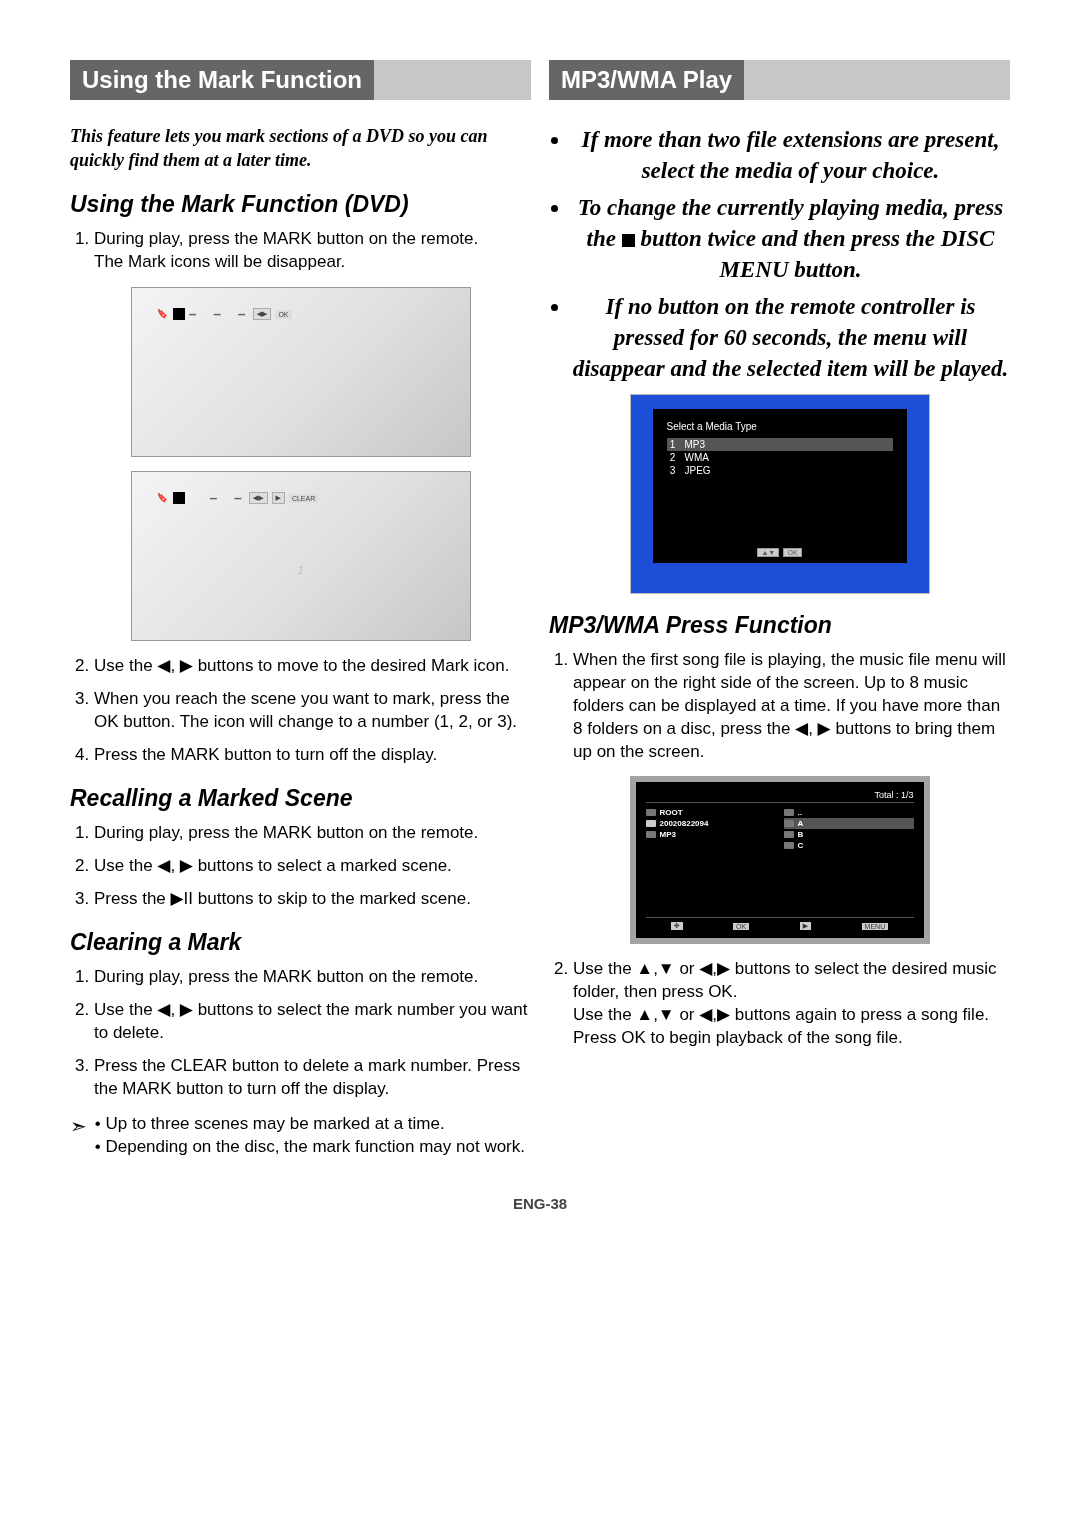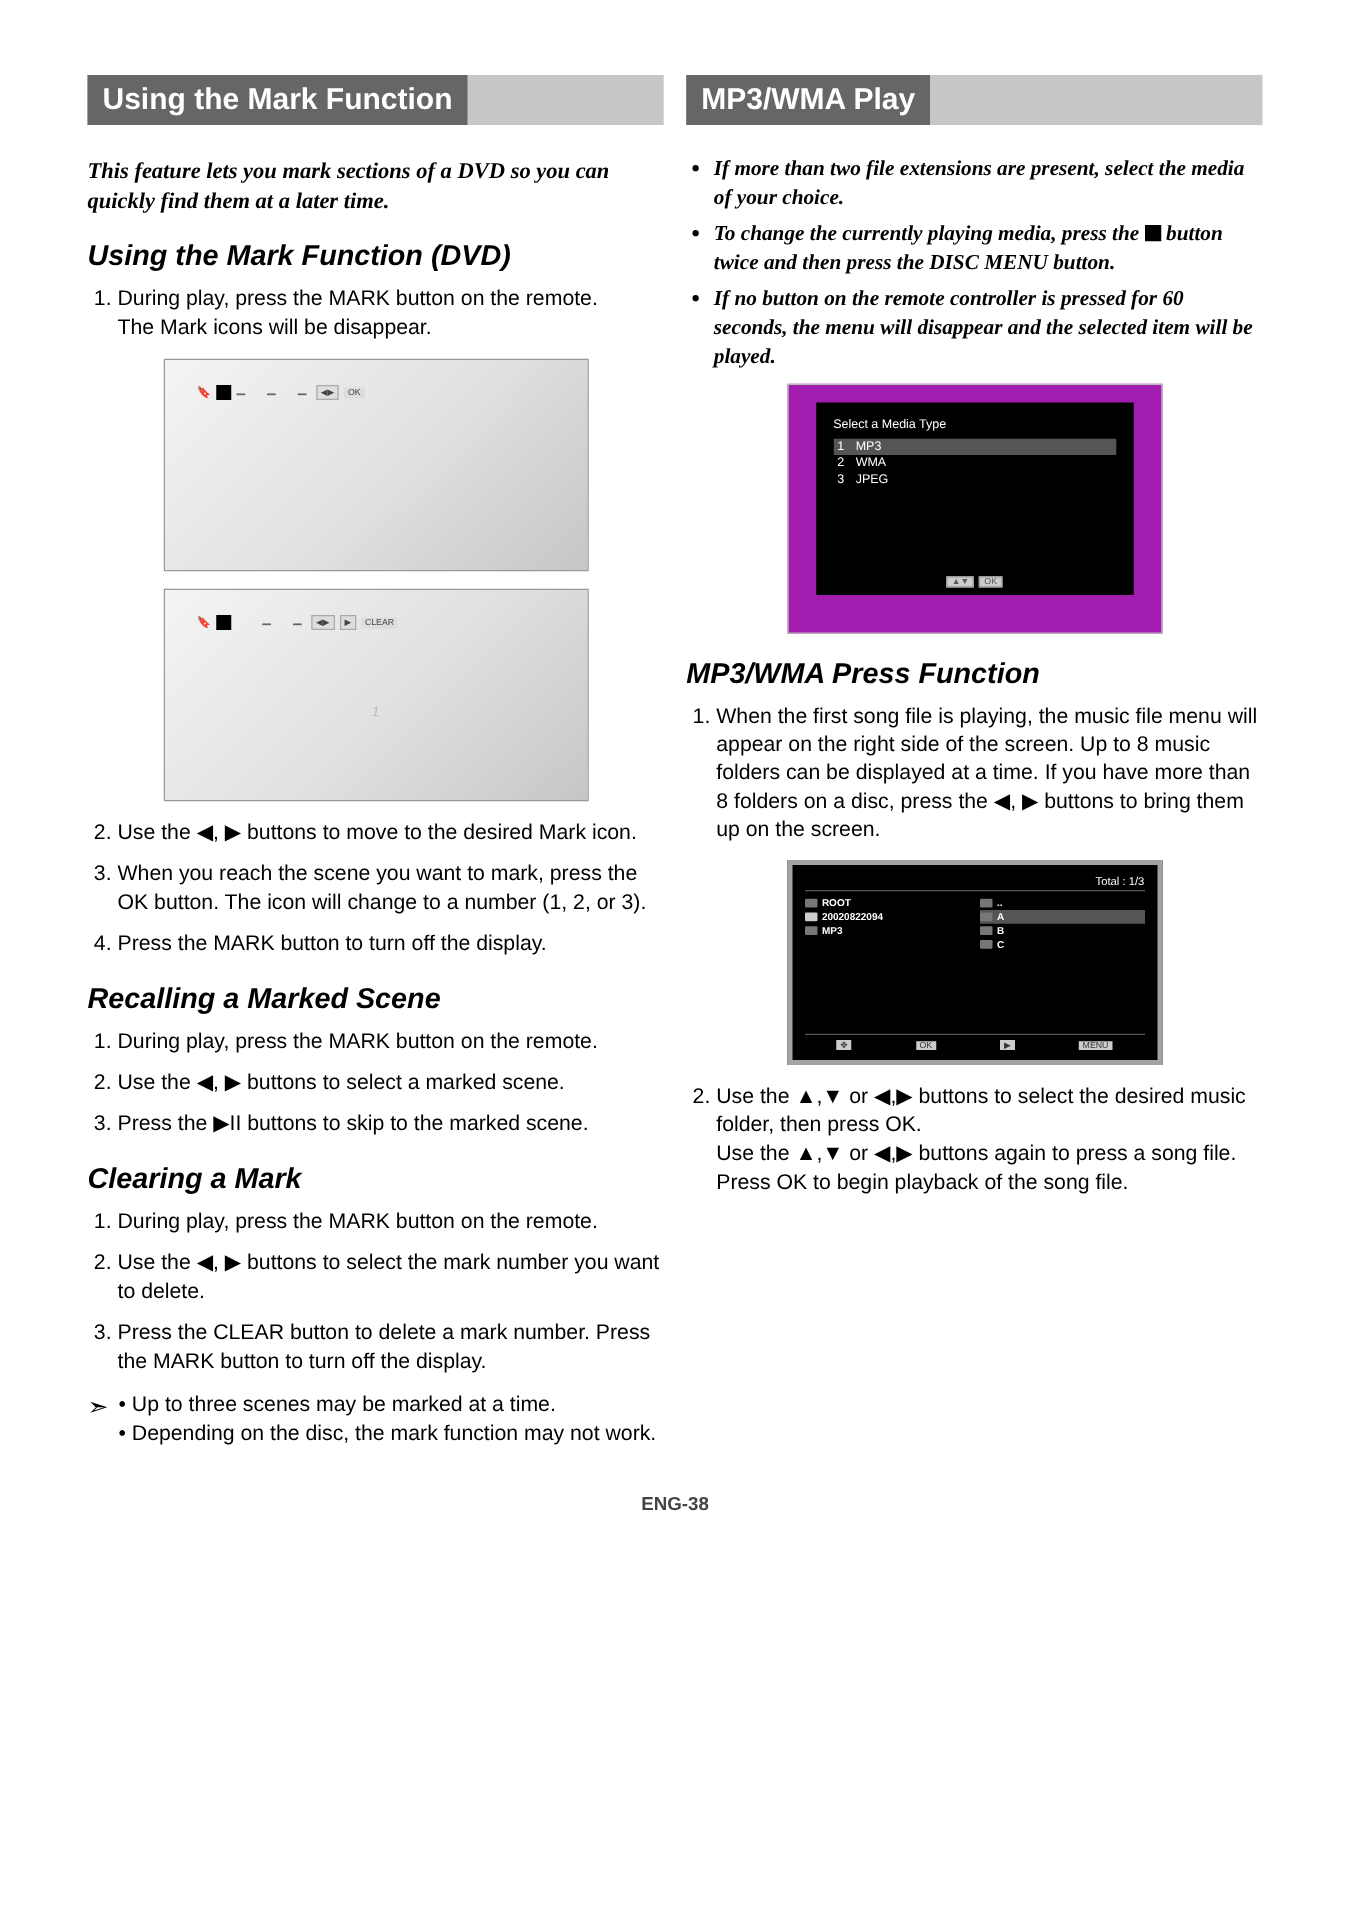--- a/index.html
+++ b/index.html
@@ -59,23 +59,24 @@
   }
   ul.bullets {
     list-style: disc;
     padding-left: 22px;
     margin: 4px 0 10px 0;
   }
   ul.bullets li {
     font-style: italic;
     font-family: Georgia, "Times New Roman", serif;
     font-weight: bold;
-    font-size: 17px;
+    font-size: 23px;
     line-height: 1.35;
     margin-bottom: 6px;
+    text-align: center;
   }
   .arrow-note {
     display: flex;
     gap: 8px;
     font-size: 17px;
     line-height: 1.35;
     margin-top: 6px;
   }
   .arrow-icon {
     font-size: 20px;
@@ -100,21 +101,21 @@
   .tag { background:#ddd; color:#444; font-size:7px; padding:1px 3px; border:1px solid #aaa; }
   .tag2 { background:#ddd; color:#444; font-size:7px; padding:1px 3px; }
 
   .tv2 {
     width: 300px;
     margin: 10px auto 18px auto;
     height: 200px;
     position:relative;
     border:1px solid #bbb;
     box-sizing:border-box;
-    background:#a21caf;
+    background:#1d4ed8;
   }
   .tv2-inner {
     position:absolute;
     top:14px; left:22px; right:22px; bottom:30px;
     background:#000;
     color:#fff;
     font-size:10px;
     padding:12px 14px;
     box-sizing:border-box;
   }
@@ -133,21 +134,21 @@
 
   .tv3 {
     width: 300px;
     margin: 10px auto 14px auto;
     background:#000;
     color:#fff;
     font-size:9px;
     position:relative;
     padding:8px 10px 8px 10px;
     box-sizing:border-box;
-    border:4px solid #a3a3a3;
+    border:6px solid #a3a3a3;
   }
   .tv3-hdr { text-align:right; font-size:9px; border-bottom:1px solid #555; padding-bottom:2px;}
   .tv3-body { display:flex; gap:8px; min-height:110px; padding-top:4px;}
   .tv3-colL, .tv3-colR { flex:1; }
   .tv3-item { display:flex; align-items:center; gap:4px; padding:1px 0; font-size:8px; font-weight:bold;}
   .folder { width:10px; height:7px; background:#777; display:inline-block; position:relative; border-radius:1px;}
   .folder.sel { background:#ccc; }
   .tv3-foot { display:flex; justify-content:space-around; align-items:center; border-top:1px solid #555; padding-top:4px; font-size:8px;}
   .tv3-foot .fi { display:inline-flex; align-items:center; gap:3px;}
   .tv3-foot .chip { background:#ccc; color:#333; padding:0 3px; font-size:7px;}

